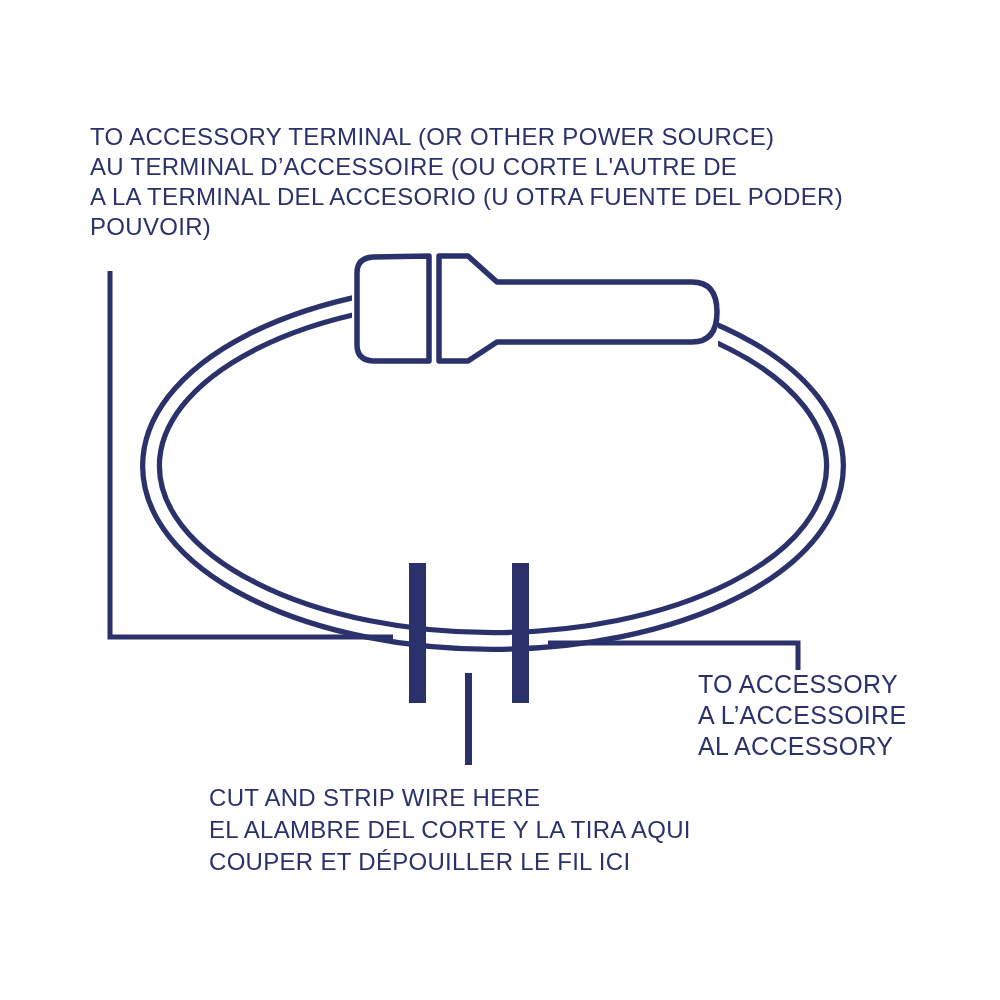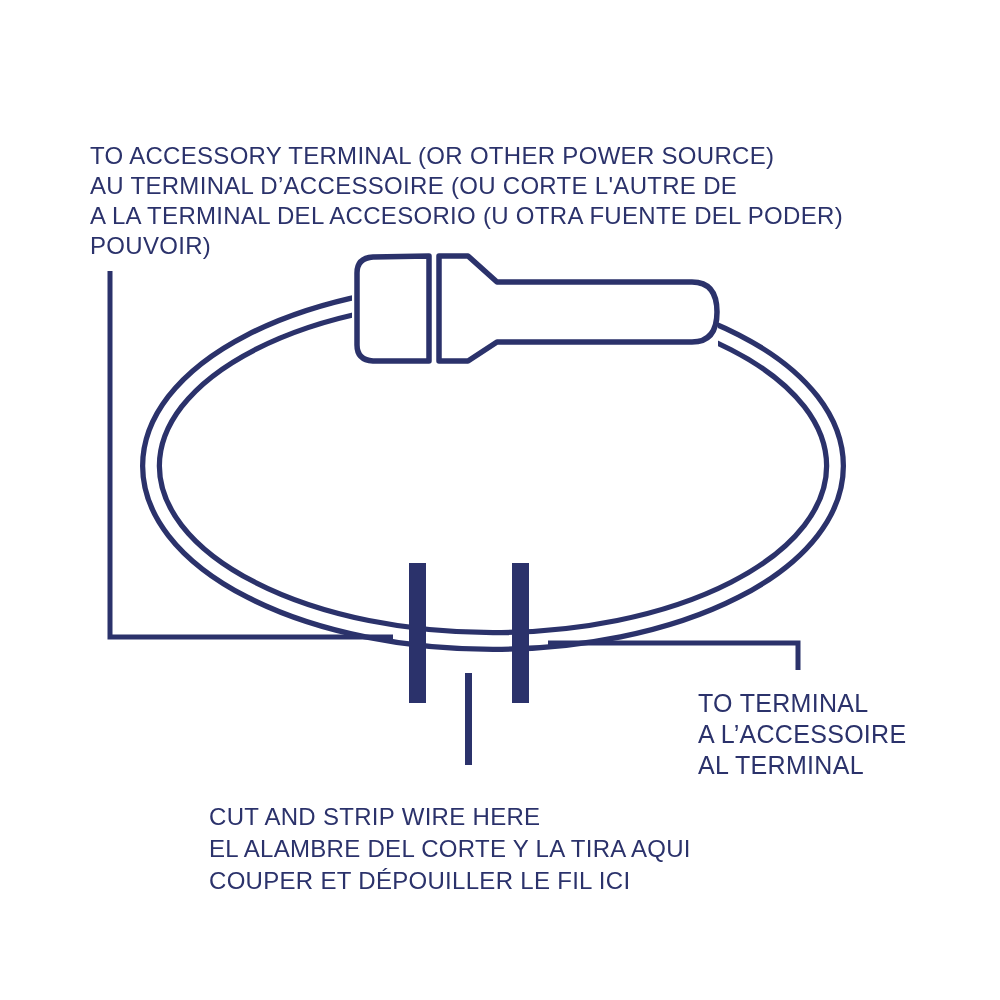--- a/index.html
+++ b/index.html
@@ -17,21 +17,20 @@
   .ink-stroke { stroke: var(--ink); fill: none; }
   .white-stroke { stroke: #ffffff; fill: none; }
   .ink-fill { fill: var(--ink); }
   .white-fill { fill: #ffffff; }
   .label {
     position: absolute;
     color: var(--ink);
     letter-spacing: 0.3px;
     white-space: nowrap;
     font-weight: 400;
-    margin-top: 19px;
   }
   .label-top    { left: 90px;  top: 122px; font-size: 24px; line-height: 30px; }
   .label-right  { left: 698px; top: 669px; font-size: 25px; line-height: 31px; }
   .label-bottom { left: 209px; top: 782px; font-size: 24px; line-height: 32px; }
 </style>
 </head>
 <body>
 
 <div class="canvas">
 
@@ -62,23 +61,23 @@
   </svg>
 
   <div class="label label-top">
     <div>TO ACCESSORY TERMINAL (OR OTHER POWER SOURCE)</div>
     <div>AU TERMINAL D’ACCESSOIRE (OU CORTE L'AUTRE DE</div>
     <div>A LA TERMINAL DEL ACCESORIO (U OTRA FUENTE DEL PODER)</div>
     <div>POUVOIR)</div>
   </div>
 
   <div class="label label-right">
-    <div>TO TERMINAL</div>
+    <div>TO ACCESSORY</div>
     <div>A L’ACCESSOIRE</div>
-    <div>AL TERMINAL</div>
+    <div>AL ACCESSORY</div>
   </div>
 
   <div class="label label-bottom">
     <div>CUT AND STRIP WIRE HERE</div>
     <div>EL ALAMBRE DEL CORTE Y LA TIRA AQUI</div>
     <div>COUPER ET DÉPOUILLER LE FIL ICI</div>
   </div>
 
 </div>
 

